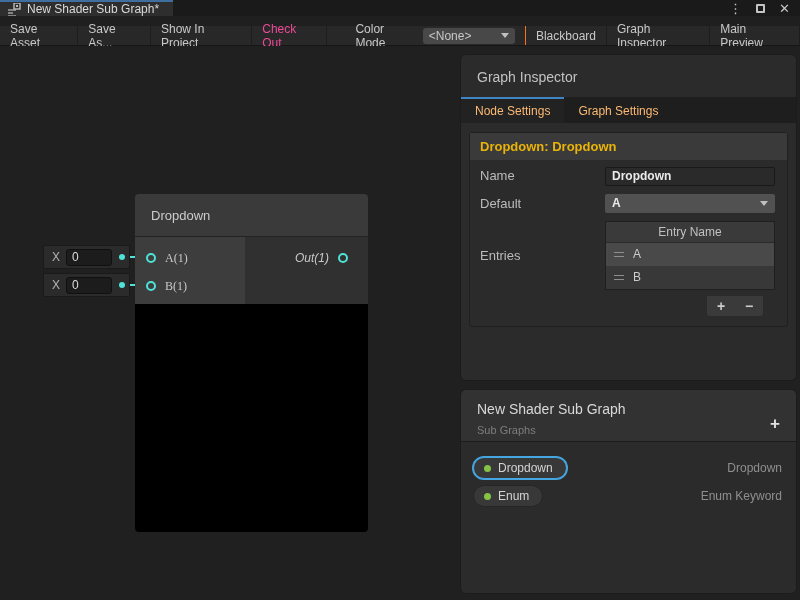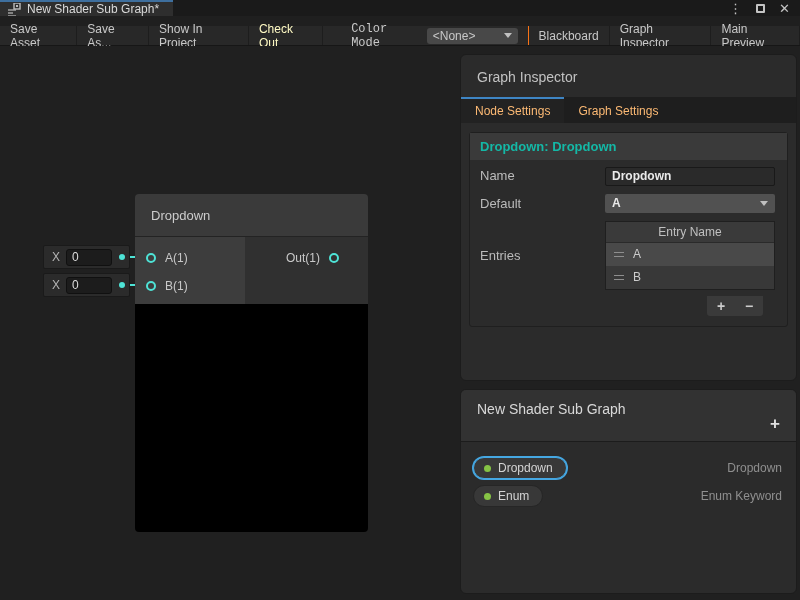--- a/index.html
+++ b/index.html
@@ -12,22 +12,22 @@
              display:flex; align-items:center; gap:6px; padding:0 8px; }
   .doc-tab .tab-label { font-size:12px; color:#dadada; white-space:nowrap; }
   .win-controls { margin-left:auto; display:flex; align-items:center; gap:14px; padding-right:10px; }
   .glyph { color:#c4c4c4; font-size:13px; line-height:1; }
   .maxbox { width:9px; height:9px; border:2px solid #c4c4c4; border-radius:1px; display:inline-block; }
 
   
   .toolbar { height:20px; background:#282828; border-bottom:1px solid #161616;
              display:flex; align-items:center; font-size:12px; color:#c8c8c8;margin-top:10px; }
   .tb-btn { padding:0 10px; height:100%; display:flex; align-items:center; border-right:1px solid #1d1d1d; }
-  .tb-btn.disabled { color:#fef9c3; }
-  .tb-label { padding:0 8px 0 28px; margin-left:auto;font-family:Liberation Mono, monospace; }
+  .tb-btn.disabled { color:#ec4899; }
+  .tb-label { padding:0 8px 0 28px; margin-left:auto; }
   .tb-dropdown { width:96px; height:16px; background:#484848; border-radius:3px; margin-right:10px;
                  display:flex; align-items:center; padding:0 6px; position:relative; }
   .tb-dropdown .dd-arrow { margin-left:auto; }
   .dd-arrow { width:0; height:0; border-left:4px solid transparent; border-right:4px solid transparent;
               border-top:5px solid #c0c0c0; display:inline-block; }
   .tb-btn.left-sep { border-left:1px solid #f97316; }
 
   
   .canvas { position:relative; width:800px; height:558px; background:#202020; }
 
@@ -45,43 +45,43 @@
   .port-widget input { width:46px; height:17px; background:#1c1c1c; border:1px solid #101010;
                        border-radius:3px; color:#dddddd; font-size:12px; padding:0 5px;
                        font-family:"Liberation Sans", sans-serif; }
   .pw-dot { width:6px; height:6px; border-radius:50%; background:#4ee3d6; margin-left:auto; }
 
   
   .node { position:absolute; left:135px; top:148px; width:233px; }
   .node-title { height:43px; background:#3a3a3a; border-radius:4px 4px 0 0; border-bottom:1px solid #232323;
                 display:flex; align-items:center; padding-left:16px; font-size:13px; color:#cccccc; }
   .node-body { display:flex; height:67px; }
-  .node-in { width:110px; background:#3d3d3d; padding-top:7px; }
+  .node-in { width:110px; background:#3d3d3d; padding-top:7px;font-family:Liberation Serif, serif; }
   .node-out { flex:1; background:#303030; padding-top:7px; }
   .port-row { height:28px; display:flex; align-items:center; gap:9px; padding-left:11px; }
-  .port-row.out { justify-content:flex-end; padding-right:29px; padding-left:0; }
+  .port-row.out { justify-content:flex-end; padding-right:20px; padding-left:0;font-style:italic; }
   .port { width:10px; height:10px; border:2px solid #4ee3d6; border-radius:50%; flex:0 0 auto; }
   .port-label { font-size:12px; color:#c9c9c9; }
   .node-preview { height:228px; background:#000000; border-radius:0 0 4px 4px; }
 
   
   .panel { position:absolute; left:460px; width:337px; background:#2b2b2b;
            border:1px solid #1c1c1c; border-radius:6px; overflow:hidden; }
   .inspector { top:8px; height:327px; }
   .blackboard { top:343px; height:205px; }
 
   .gi-header { padding:14px 16px 12px; font-size:14px; color:#c2c2c2; }
   .gi-tabs { height:26px; background:#1e1e1e; display:flex; }
   .gi-tab { padding:0 14px; display:flex; align-items:center; font-size:12px; color:#fdba74;
             border-top:2px solid transparent; }
   .gi-tab.active { border-top-color:#3e85c4; background:#222222; }
   .gi-content { padding:9px 8px; }
   .gi-box { border:1px solid #1f1f1f; border-radius:3px; padding-bottom:8px; }
   .gi-box-header { height:27px; background:#3a3a3a; display:flex; align-items:center;
-                   padding-left:10px; font-size:13px; font-weight:bold; color:#14b8a6; }
+                   padding-left:10px; font-size:13px; font-weight:bold; color:#eab308; }
   .prop-row { display:flex; align-items:center; padding:2px 12px 2px 10px; margin-top:4px; }
   .prop-label { width:125px; font-size:13px; color:#bbbbbb; flex:0 0 auto; }
   .prop-ctrl { flex:1; }
   .text-field { width:100%; height:19px; background:#2a2a2a; border:1px solid #191919; border-radius:2px;
                 color:#eaeaea; font-size:12px; font-weight:bold; padding:0 6px;
                 font-family:"Liberation Sans", sans-serif; }
   .select-field { height:19px; background:#515151; border-radius:2px; display:flex; align-items:center;
                   padding:0 7px; font-size:12px; font-weight:bold; color:#eaeaea; }
   .select-field .dd-arrow { margin-left:auto; }
   .entries-list { border:1px solid #1f1f1f; background:#383838; }
@@ -239,20 +239,21 @@
           </div>
         </div>
 
       </div>
     </div>
   </div>
 
   <div class="panel blackboard">
     <div class="bb-header">
       <div class="bb-title">New Shader Sub Graph</div>
+      <div class="bb-sub">Sub Graphs</div>
       <div class="bb-add">+</div>
     </div>
     <div class="bb-rows">
       <div class="bb-row">
         <div class="pill selected">
           <span class="pill-dot"></span>
           <span class="pill-label">Dropdown</span>
         </div>
         <span class="bb-type">Dropdown</span>
       </div>

